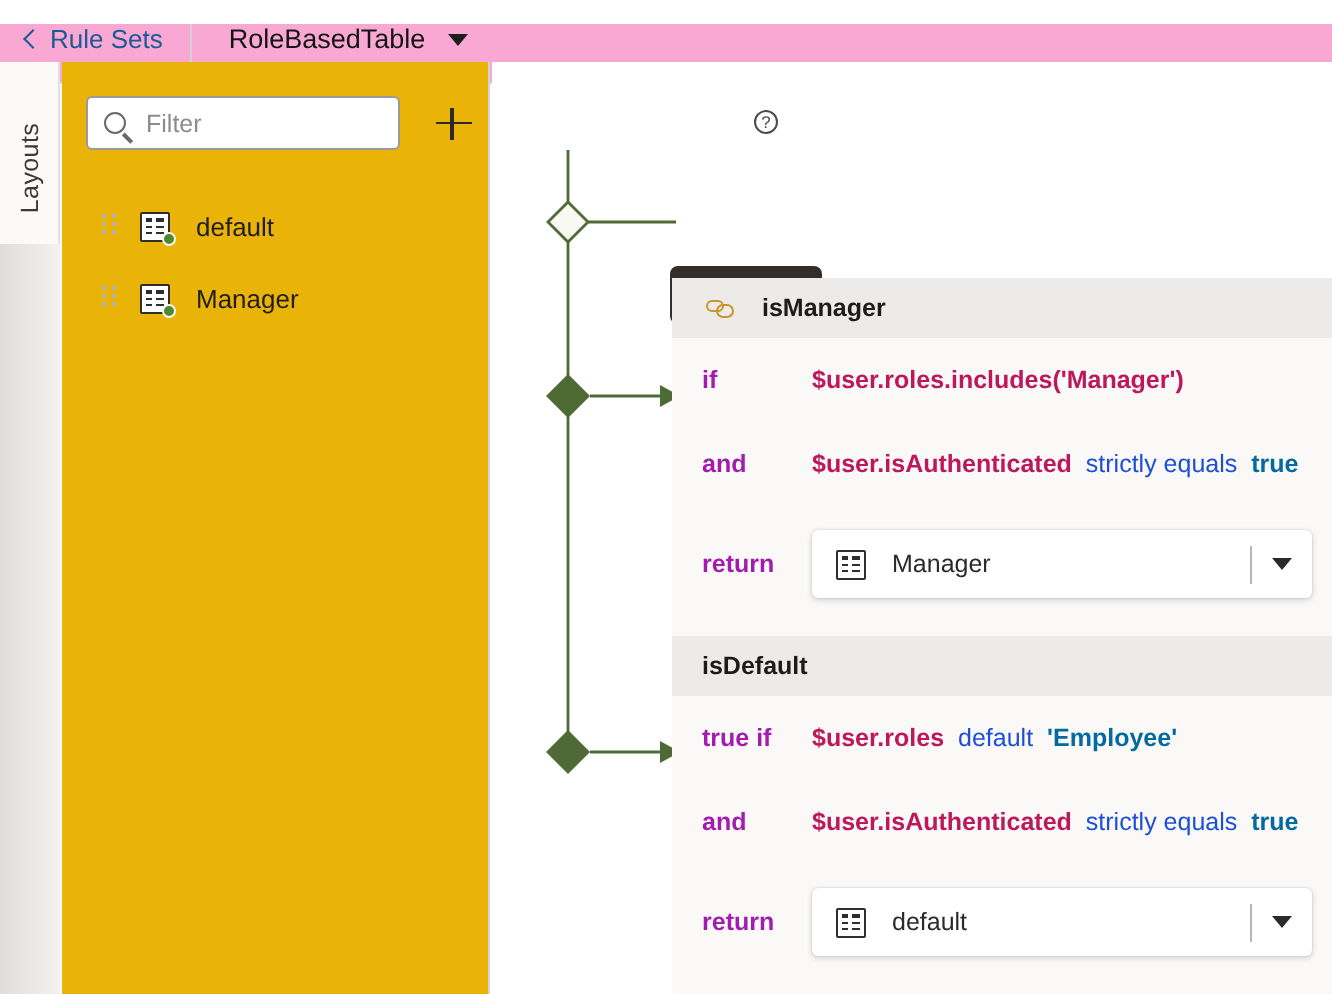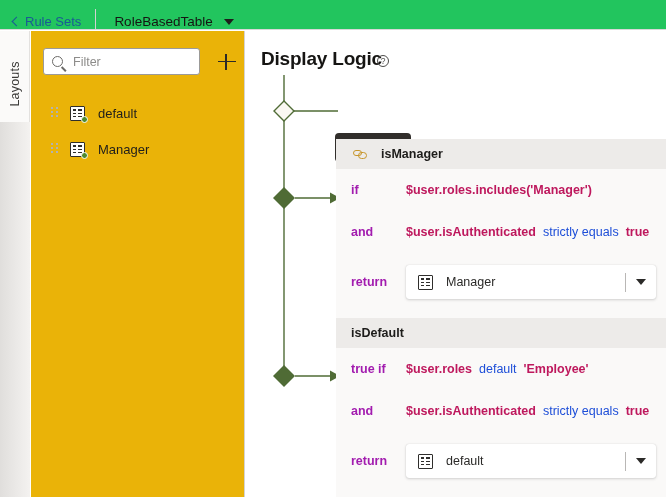--- a/index.html
+++ b/index.html
@@ -6,25 +6,25 @@
   html, body {
     width: 666px; height: 497px;
     overflow: hidden;
     background: #ffffff;
     font-family: "Liberation Sans", sans-serif;
     -webkit-font-smoothing: antialiased;
   }
 
   
   .topbar {
-    position: absolute; left: 0; top: 0;
+    position: absolute; left: 0; top: 12px;
     width: 666px; height: 30px;
-    background: #22c55e;
+    background: #f9a8d4;
     border-bottom: 1px solid #d8d8d8;
-    display: flex; align-items: flex-end;
+    display: flex; align-items: flex-start;
   }
   .rulesets-link {
     display: flex; align-items: center; gap: 5px;
     margin-left: 13px;
     color: #1a5a96;
     font-size: 13px;
     cursor: pointer;
     white-space: nowrap;
   }
   .chev-left {
@@ -282,21 +282,21 @@
     font-size: 12.5px;
   }
   .kw {
     width: 55px;
     font-weight: bold;
     color: #a21caf;
     flex: 0 0 auto;
   }
   .tok { color: #be185d; font-weight: bold; }
   .op  { color: #1d4ed8; font-weight: normal; margin: 0 7px; }
-  .lit { color: #be185d; font-weight: bold; }
+  .lit { color: #0369a1; font-weight: bold; }
 
   .return-row {
     height: 58px;
     display: flex; align-items: center;
     padding-left: 15px;
     font-size: 12.5px;
   }
   .select-box {
     width: 250px; height: 34px;
     background: #ffffff;
@@ -394,21 +394,20 @@
           <i class="r3b"></i>
         <span class="dot-badge"></span>
       </span>
       <span class="layout-name">Manager</span>
     </div>
   </div>
 </div>
 
 <div class="canvas">
 
-  <div class="page-title">Display Logic</div>
   <div class="help-icon">?</div>
 
   <svg class="flow" viewBox="0 0 420 466">
     <line x1="38" y1="44" x2="38" y2="70" stroke="#4f6b35" stroke-width="1.4"></line>
     <polygon points="38,70 48,80 38,90 28,80" fill="#faf8f2" stroke="#4f6b35" stroke-width="1.4"></polygon>
     <line x1="48" y1="80" x2="92" y2="80" stroke="#4f6b35" stroke-width="1.4"></line>
     <line x1="38" y1="90" x2="38" y2="348" stroke="#4f6b35" stroke-width="1.4"></line>
     <polygon points="38,156 49,167 38,178 27,167" fill="#4f6b35"></polygon>
     <line x1="49" y1="167" x2="84" y2="167" stroke="#4f6b35" stroke-width="1.6"></line>
     <polygon points="84,161.5 94,167 84,172.5" fill="#4f6b35"></polygon>

